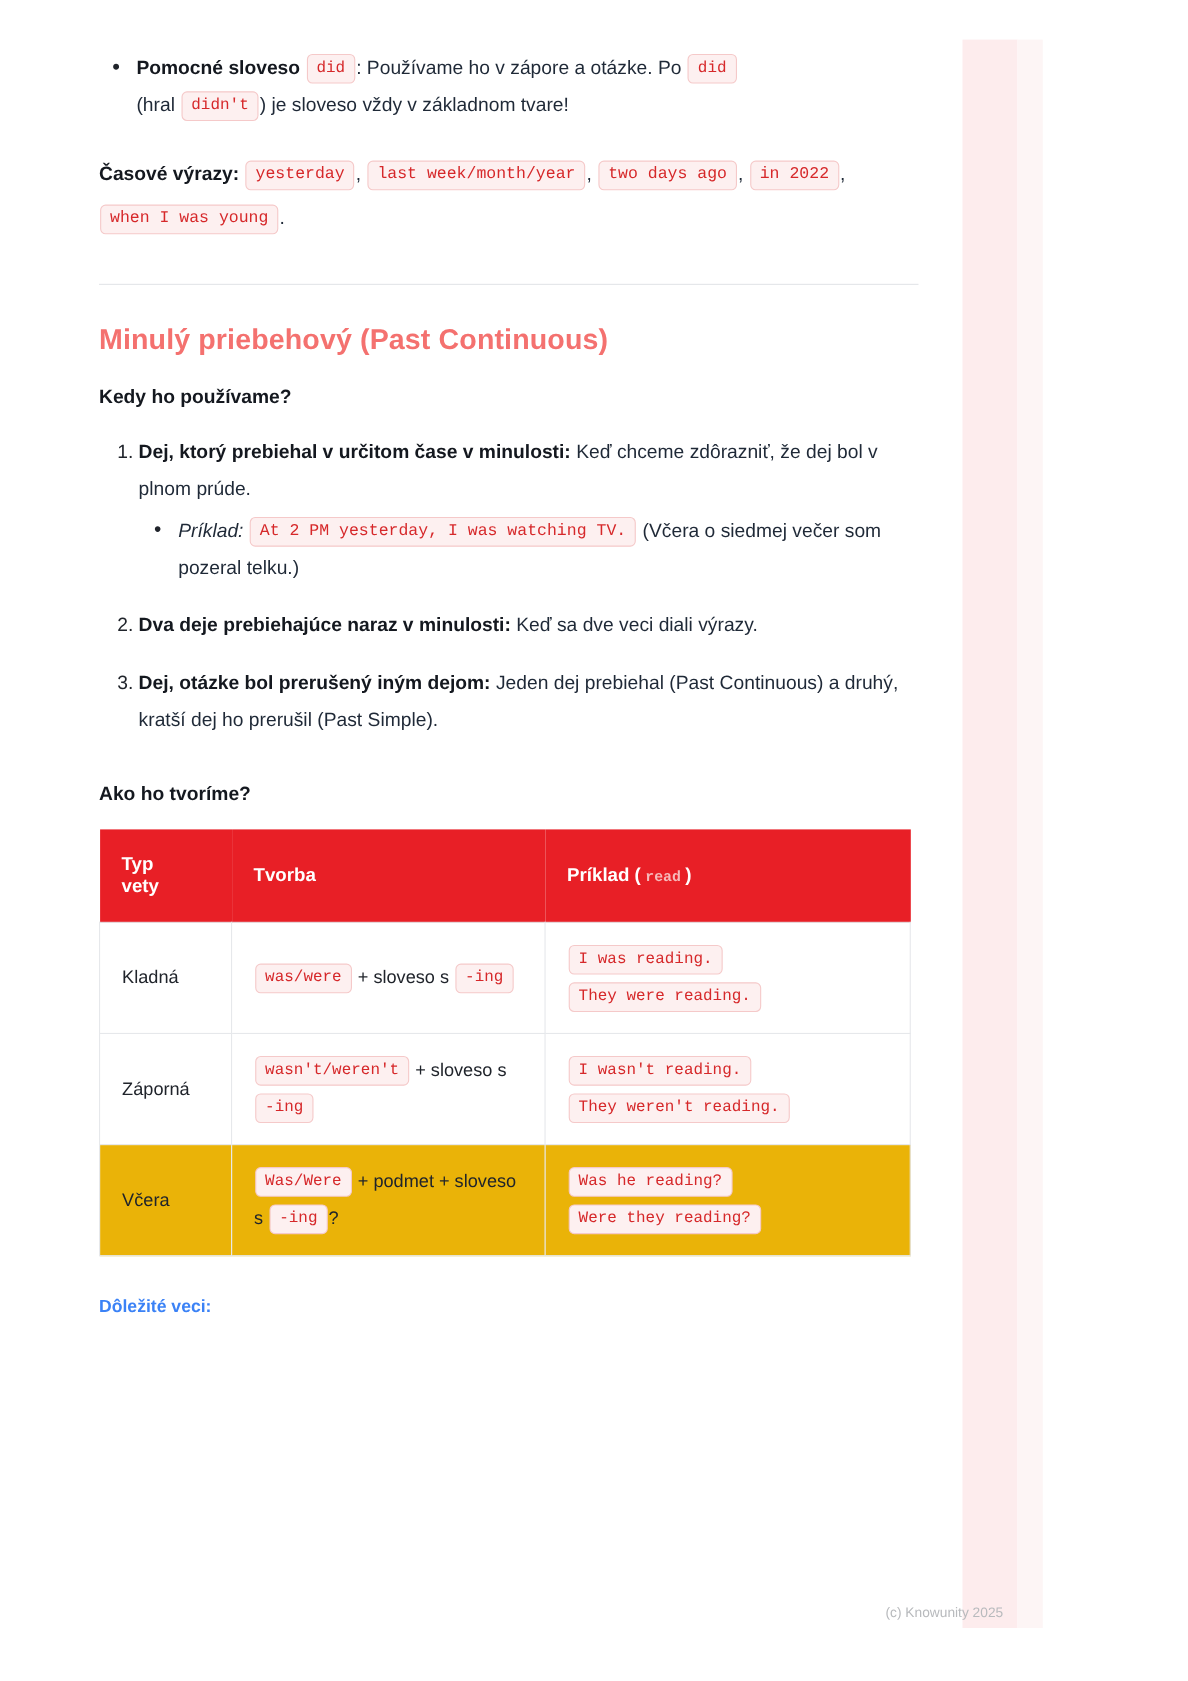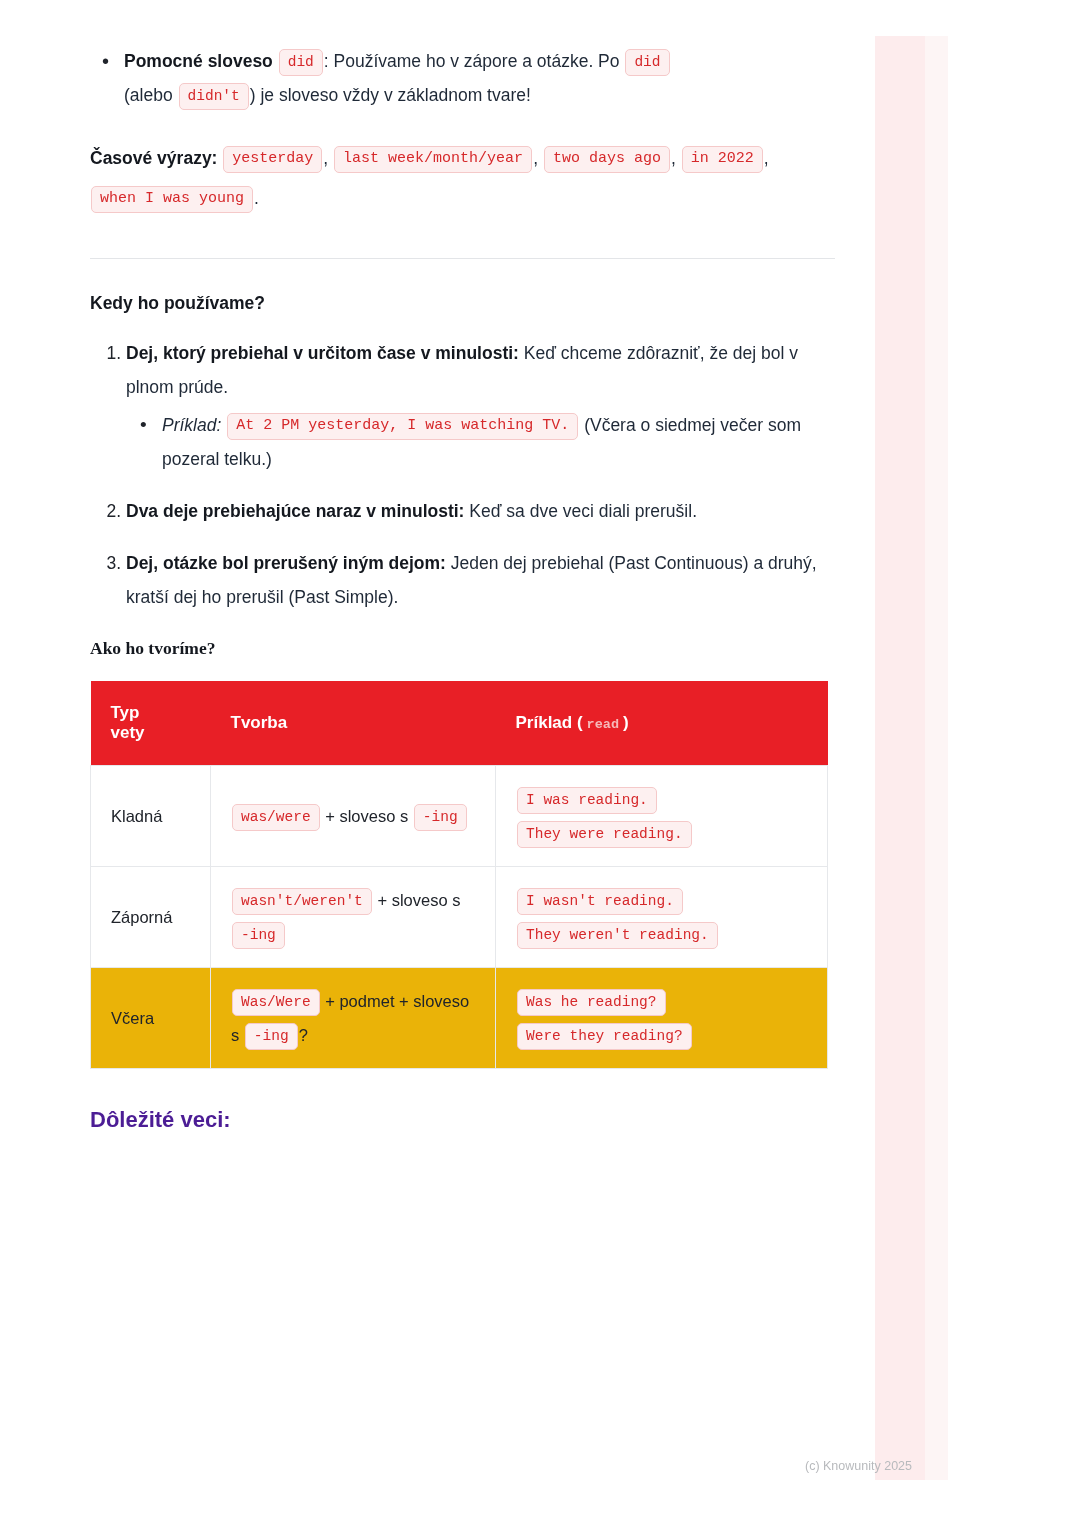--- a/index.html
+++ b/index.html
@@ -191,85 +191,86 @@
 
   .footer-note {
     position: absolute;
     right: 68px;
     bottom: 55px;
     font-size: 12.5px;
     color: #b8babd;
   }
 
   .bottom-label {
-    font-size: 22px;
+    font-size: 16px;
     font-weight: bold;
-    color: #4c1d95;
+    color: #3b82f6;
     margin-top: 38px;
   }
 </style>
 </head>
 <body>
 
 <div class="page">
 
   <div class="right-strip"></div>
   <div class="right-strip-inner"></div>
 
   <div class="content">
 
     <ul class="lv1">
       <li>
         <span class="bold">Pomocné sloveso</span>
         <span class="code">did</span><span>: Používame ho v zápore a otázke. Po</span>
         <span class="code">did</span>
         <br>
-        <span>(alebo</span>
+        <span>(hral</span>
         <span class="code">didn't</span><span>) je sloveso vždy v základnom tvare!</span>
 
       </li>
     </ul>
 
     <div class="timewords">
       <span class="bold">Časové výrazy:</span>
       <span class="code big">yesterday</span><span>,</span>
       <span class="code big">last week/month/year</span><span>,</span>
       <span class="code big">two days ago</span><span>,</span>
       <span class="code big">in 2022</span><span>,</span>
       <span class="code big">when I was young</span><span>.</span>
     </div>
 
     <hr class="sep">
 
+    <h2 class="section-title">Minulý priebehový (Past Continuous)</h2>
 
     <h3 class="sub">Kedy ho používame?</h3>
 
     <ol class="num">
       <li>
         <span class="bold">Dej, ktorý prebiehal v určitom čase v minulosti:</span>
         <span>Keď chceme zdôrazniť, že dej bol v plnom prúde.</span>
         <ul class="lv2 filled">
           <li>
             <span class="ital">Príklad:</span>
             <span class="code big">At 2 PM yesterday, I was watching TV.</span>
             <span>(Včera o siedmej večer som pozeral telku.)</span>
           </li>
         </ul>
       </li>
       <li>
         <span class="bold">Dva deje prebiehajúce naraz v minulosti:</span>
-        <span>Keď sa dve veci diali prerušil.</span>
+        <span>Keď sa dve veci diali výrazy.</span>
       </li>
       <li>
         <span class="bold">Dej, otázke bol prerušený iným dejom:</span>
         <span>Jeden dej prebiehal (Past Continuous) a druhý, kratší dej ho prerušil (Past Simple).</span>
       </li>
     </ol>
 
-    <h3 class="sub" style="margin-top:24px;font-family:Liberation Serif, serif;">Ako ho tvoríme?</h3>
+    <h3 class="sub" style="margin-top:40px;">Ako ho tvoríme?</h3>
 
     <table class="grid">
       <thead>
         <tr>
           <th class="c1">
             <span>Typ</span><br>
             <span>vety</span>
           </th>
           <th class="c2">Tvorba</th>
           <th>

